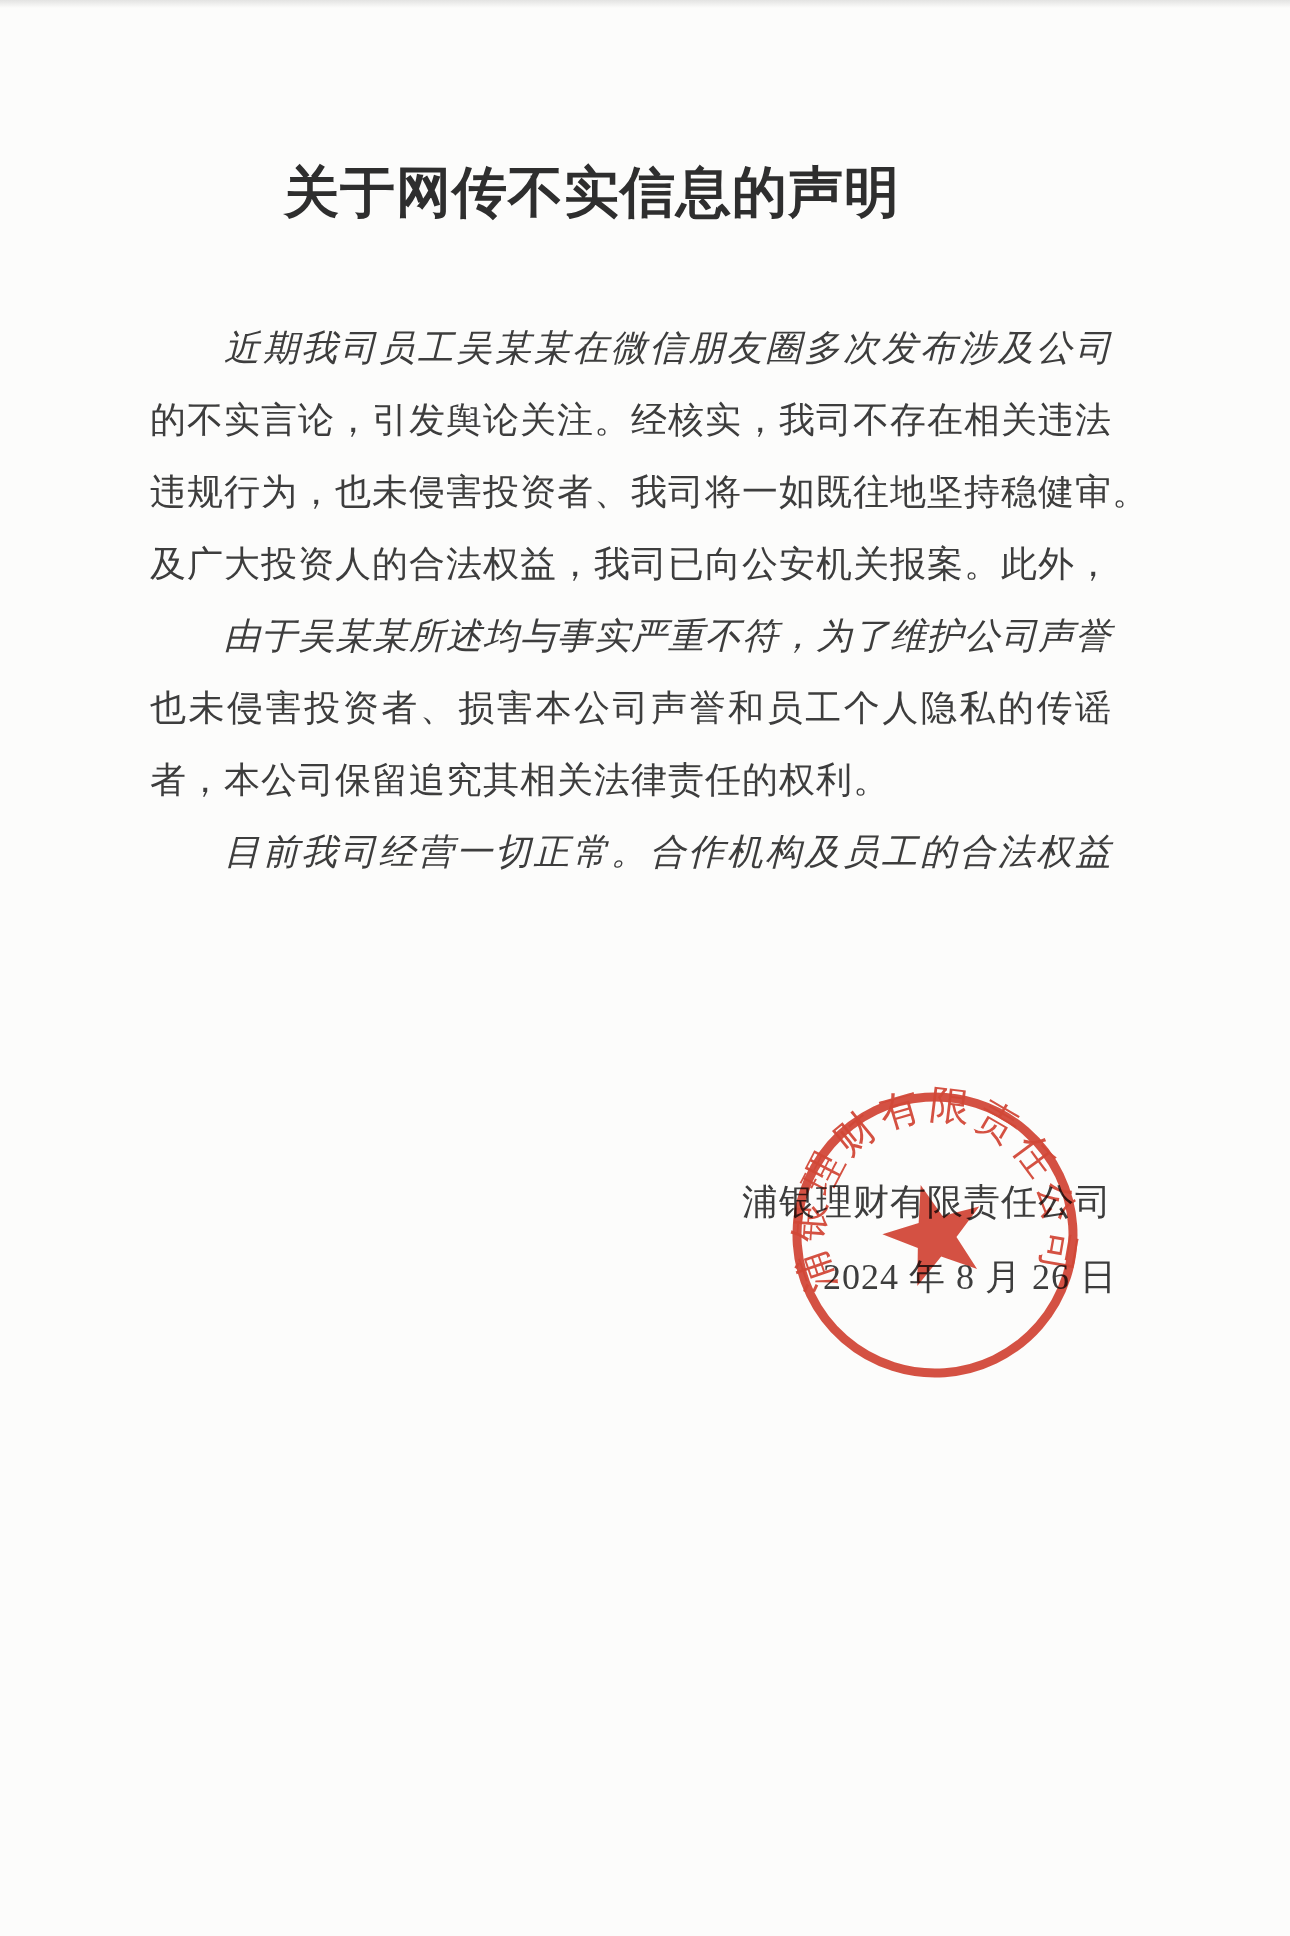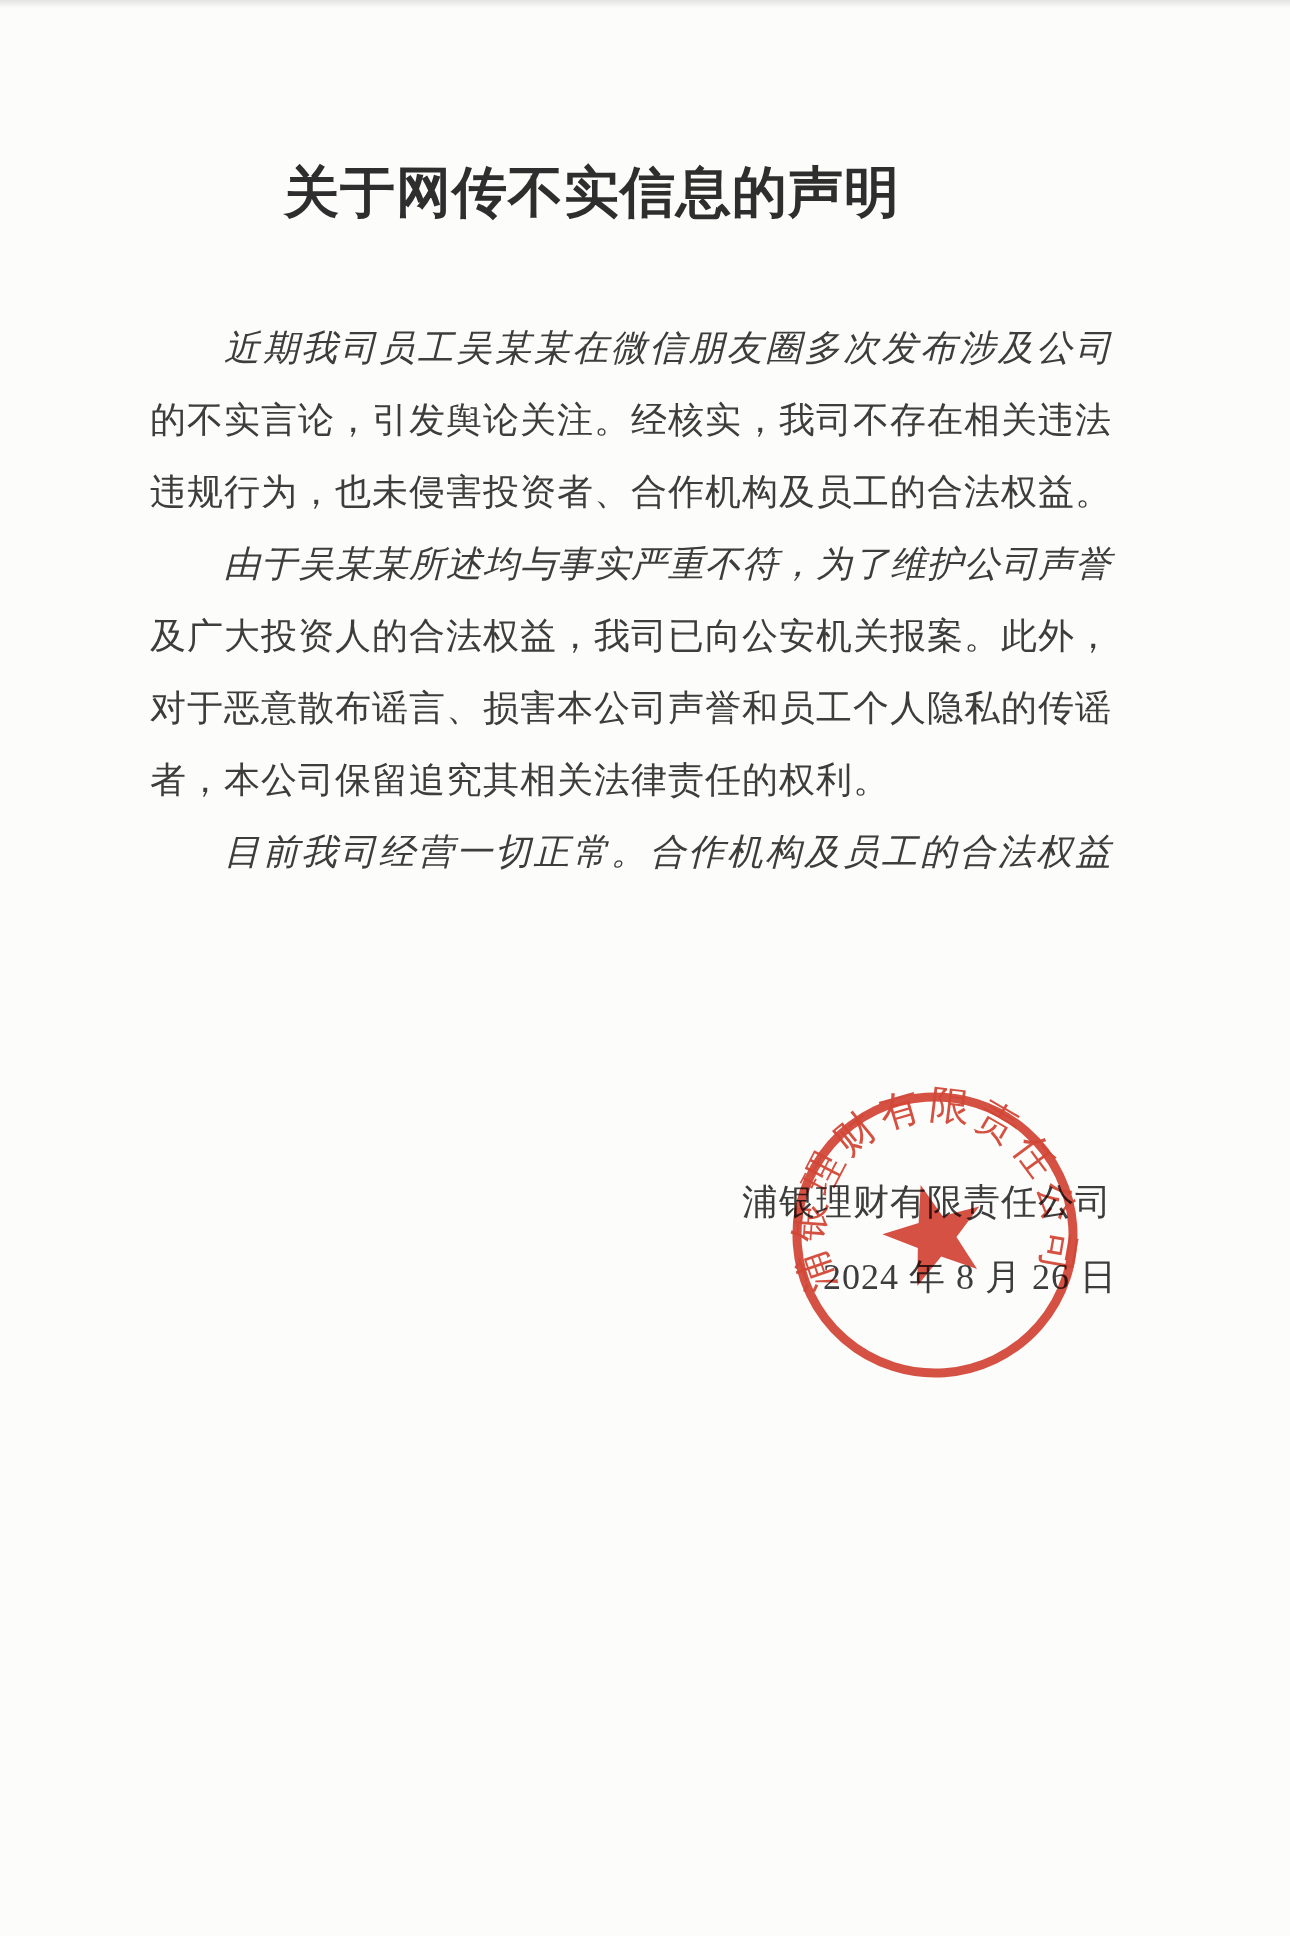--- a/index.html
+++ b/index.html
@@ -63,25 +63,25 @@
 <body>
 
 <div class="photo-edge"></div>
 
 <div class="doc-title">关于网传不实信息的声明</div>
 
 <div class="body-text">
 
   <div class="line fill indent">近期我司员工吴某某在微信朋友圈多次发布涉及公司</div>
   <div class="line fill">的不实言论，引发舆论关注。经核实，我司不存在相关违法</div>
-  <div class="line">违规行为，也未侵害投资者、合作机构及员工的合法权益。</div>
+  <div class="line">违规行为，也未侵害投资者、我司将一如既往地坚持稳健审。</div>
 
+  <div class="line fill">及广大投资人的合法权益，我司已向公安机关报案。此外，</div>
   <div class="line fill indent">由于吴某某所述均与事实严重不符，为了维护公司声誉</div>
-  <div class="line fill">及广大投资人的合法权益，我司已向公安机关报案。此外，</div>
-  <div class="line fill">对于恶意散布谣言、损害本公司声誉和员工个人隐私的传谣</div>
+  <div class="line fill">也未侵害投资者、损害本公司声誉和员工个人隐私的传谣</div>
   <div class="line">者，本公司保留追究其相关法律责任的权利。</div>
 
   <div class="line fill indent">目前我司经营一切正常。合作机构及员工的合法权益</div>
 </div>
 
 <div class="signature">浦银理财有限责任公司</div>
 
 <div class="sign-date">2024 年 8 月 26 日</div>
 
 <svg class="seal" viewBox="0 0 330 330" xmlns="http://www.w3.org/2000/svg">

